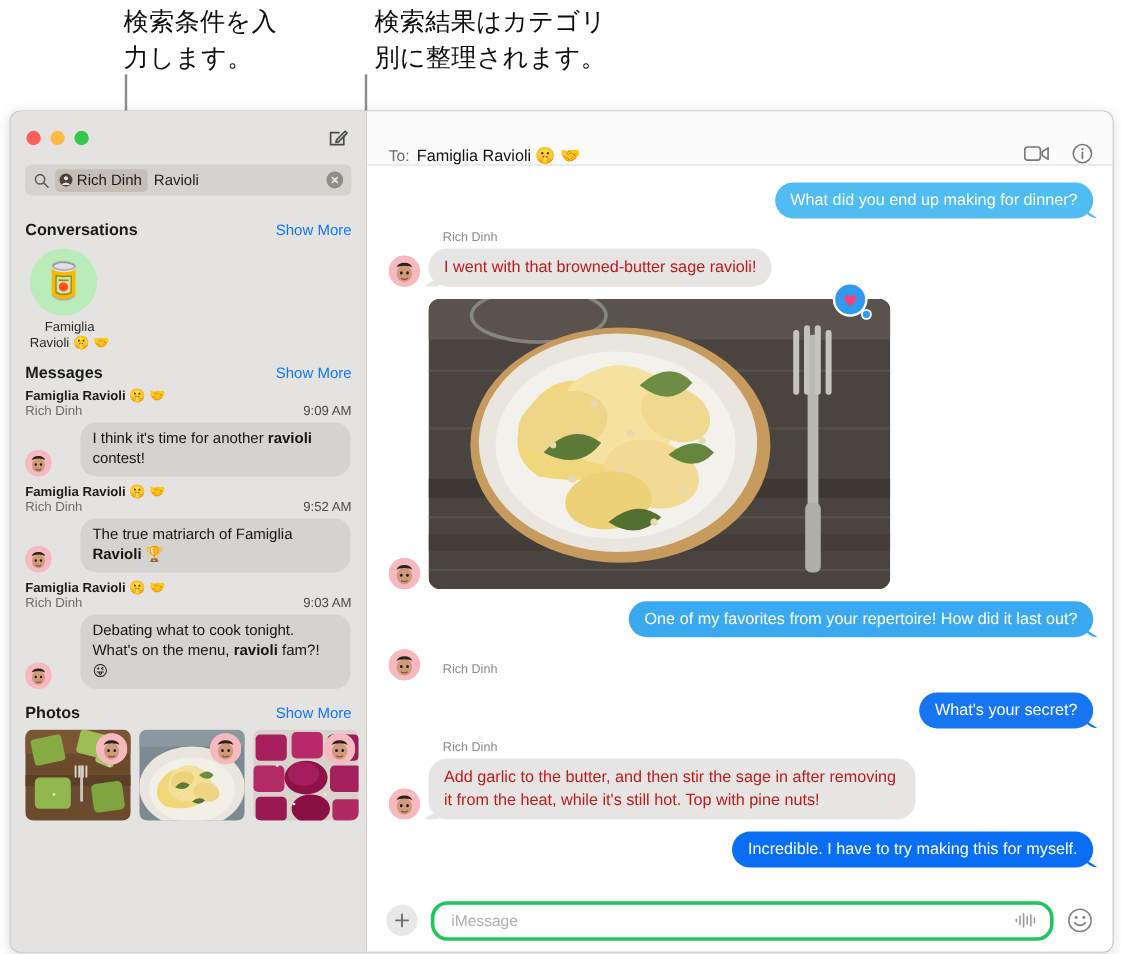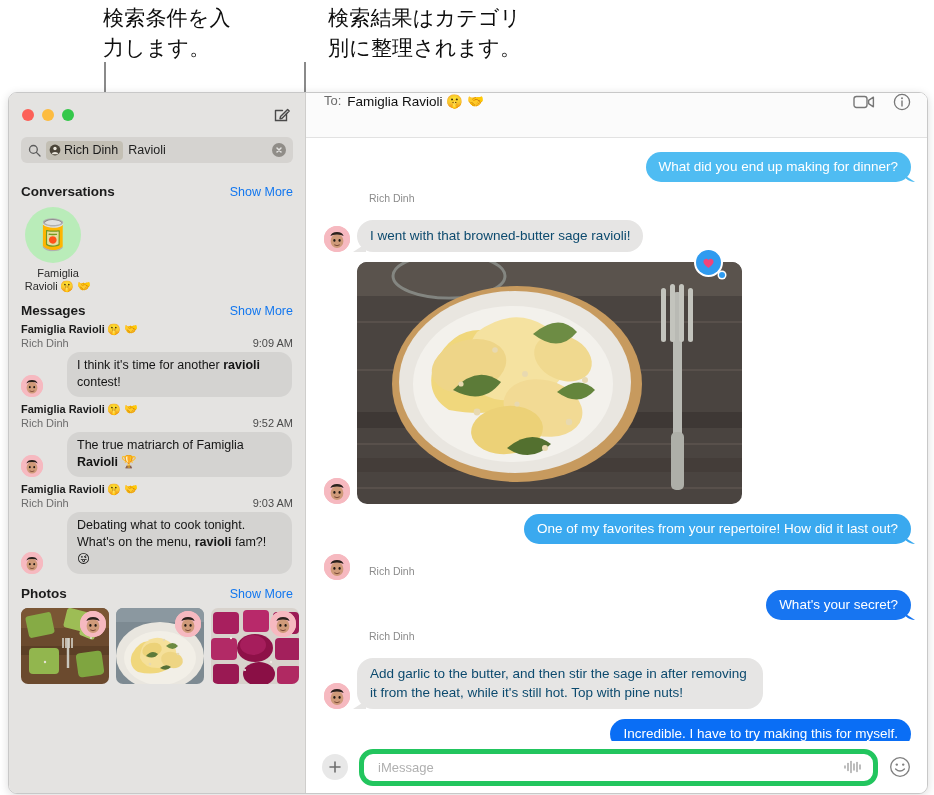--- a/index.html
+++ b/index.html
@@ -19,21 +19,21 @@
   .annotation {
     position: absolute;
     font-family: "DejaVu Sans", sans-serif;
     font-size: 21px;
     line-height: 30px;
     color: #0d0d0d;
     letter-spacing: 0.2px;
     white-space: pre-line;
   }
   #annotation-1 { left: 103px; top: 3px; width: 196px; }
-  #annotation-2 { left: 328px; top: 3px; width: 272px; }
+  #annotation-2 { left: 312px; top: 3px; width: 272px; }
 
   .leader {
     position: absolute;
     background: #8a8a8a;
   }
   
   #leader-1 { left: 104px; top: 62px; width: 2px; height: 95px; }
   
   #leader-2 { left: 304px; top: 62px; width: 2px; height: 124px; }
   
@@ -247,21 +247,21 @@
     flex: 1;
     display: flex;
     flex-direction: column;
     background: #ffffff;
     min-width: 0;
   }
   #conv-header {
     height: 44px;
     border-bottom: 1px solid #e2e2e2;
     display: flex;
-    align-items: flex-start;
+    align-items: flex-end;
     padding: 0 16px 0 18px;
     background: #fbfbfb;
     flex-shrink: 0;
   }
   #conv-to-label {
     font-size: 13px;
     color: #6b6b6b;
     margin-right: 6px;
   }
   #conv-title {
@@ -312,28 +312,27 @@
     clip-path: polygon(0 40%, 100% 100%, 0 100%);
   }
   .in-group { display: flex; flex-direction: column; }
   .in-sender {
     font-size: 10.5px;
     color: #8b8b8b;
     margin: 0 0 3px 12px;
   }
   .bubble-in {
     background: #e6e5e4;
-    color: #0c4a6e;
+    color: #b91c1c;
     border-radius: 16px;
     padding: 6px 13px 7px 13px;
     font-size: 13.5px;
     line-height: 19px;
     max-width: 380px;
     position: relative;
-    margin-top: 13px;
   }
   .bubble-in::after {
     content: "";
     position: absolute;
     left: -4px; bottom: 0;
     width: 13px; height: 14px;
     background: #e6e5e4;
     clip-path: polygon(100% 40%, 100% 100%, 0 100%);
   }
   .avatar-lg {
@@ -395,21 +394,21 @@
     background: #e8e8e8;
     display: flex;
     align-items: center;
     justify-content: center;
     flex-shrink: 0;
     cursor: pointer;
   }
   #message-input-wrap {
     flex: 1;
     height: 27px;
-    border: 5px solid #22c55e;
+    border: 3px solid #22c55e;
     border-radius: 14px;
     display: flex;
     align-items: center;
     padding: 0 10px 0 14px;
   }
   #message-input {
     flex: 1;
     border: none;
     outline: none;
     background: transparent;

